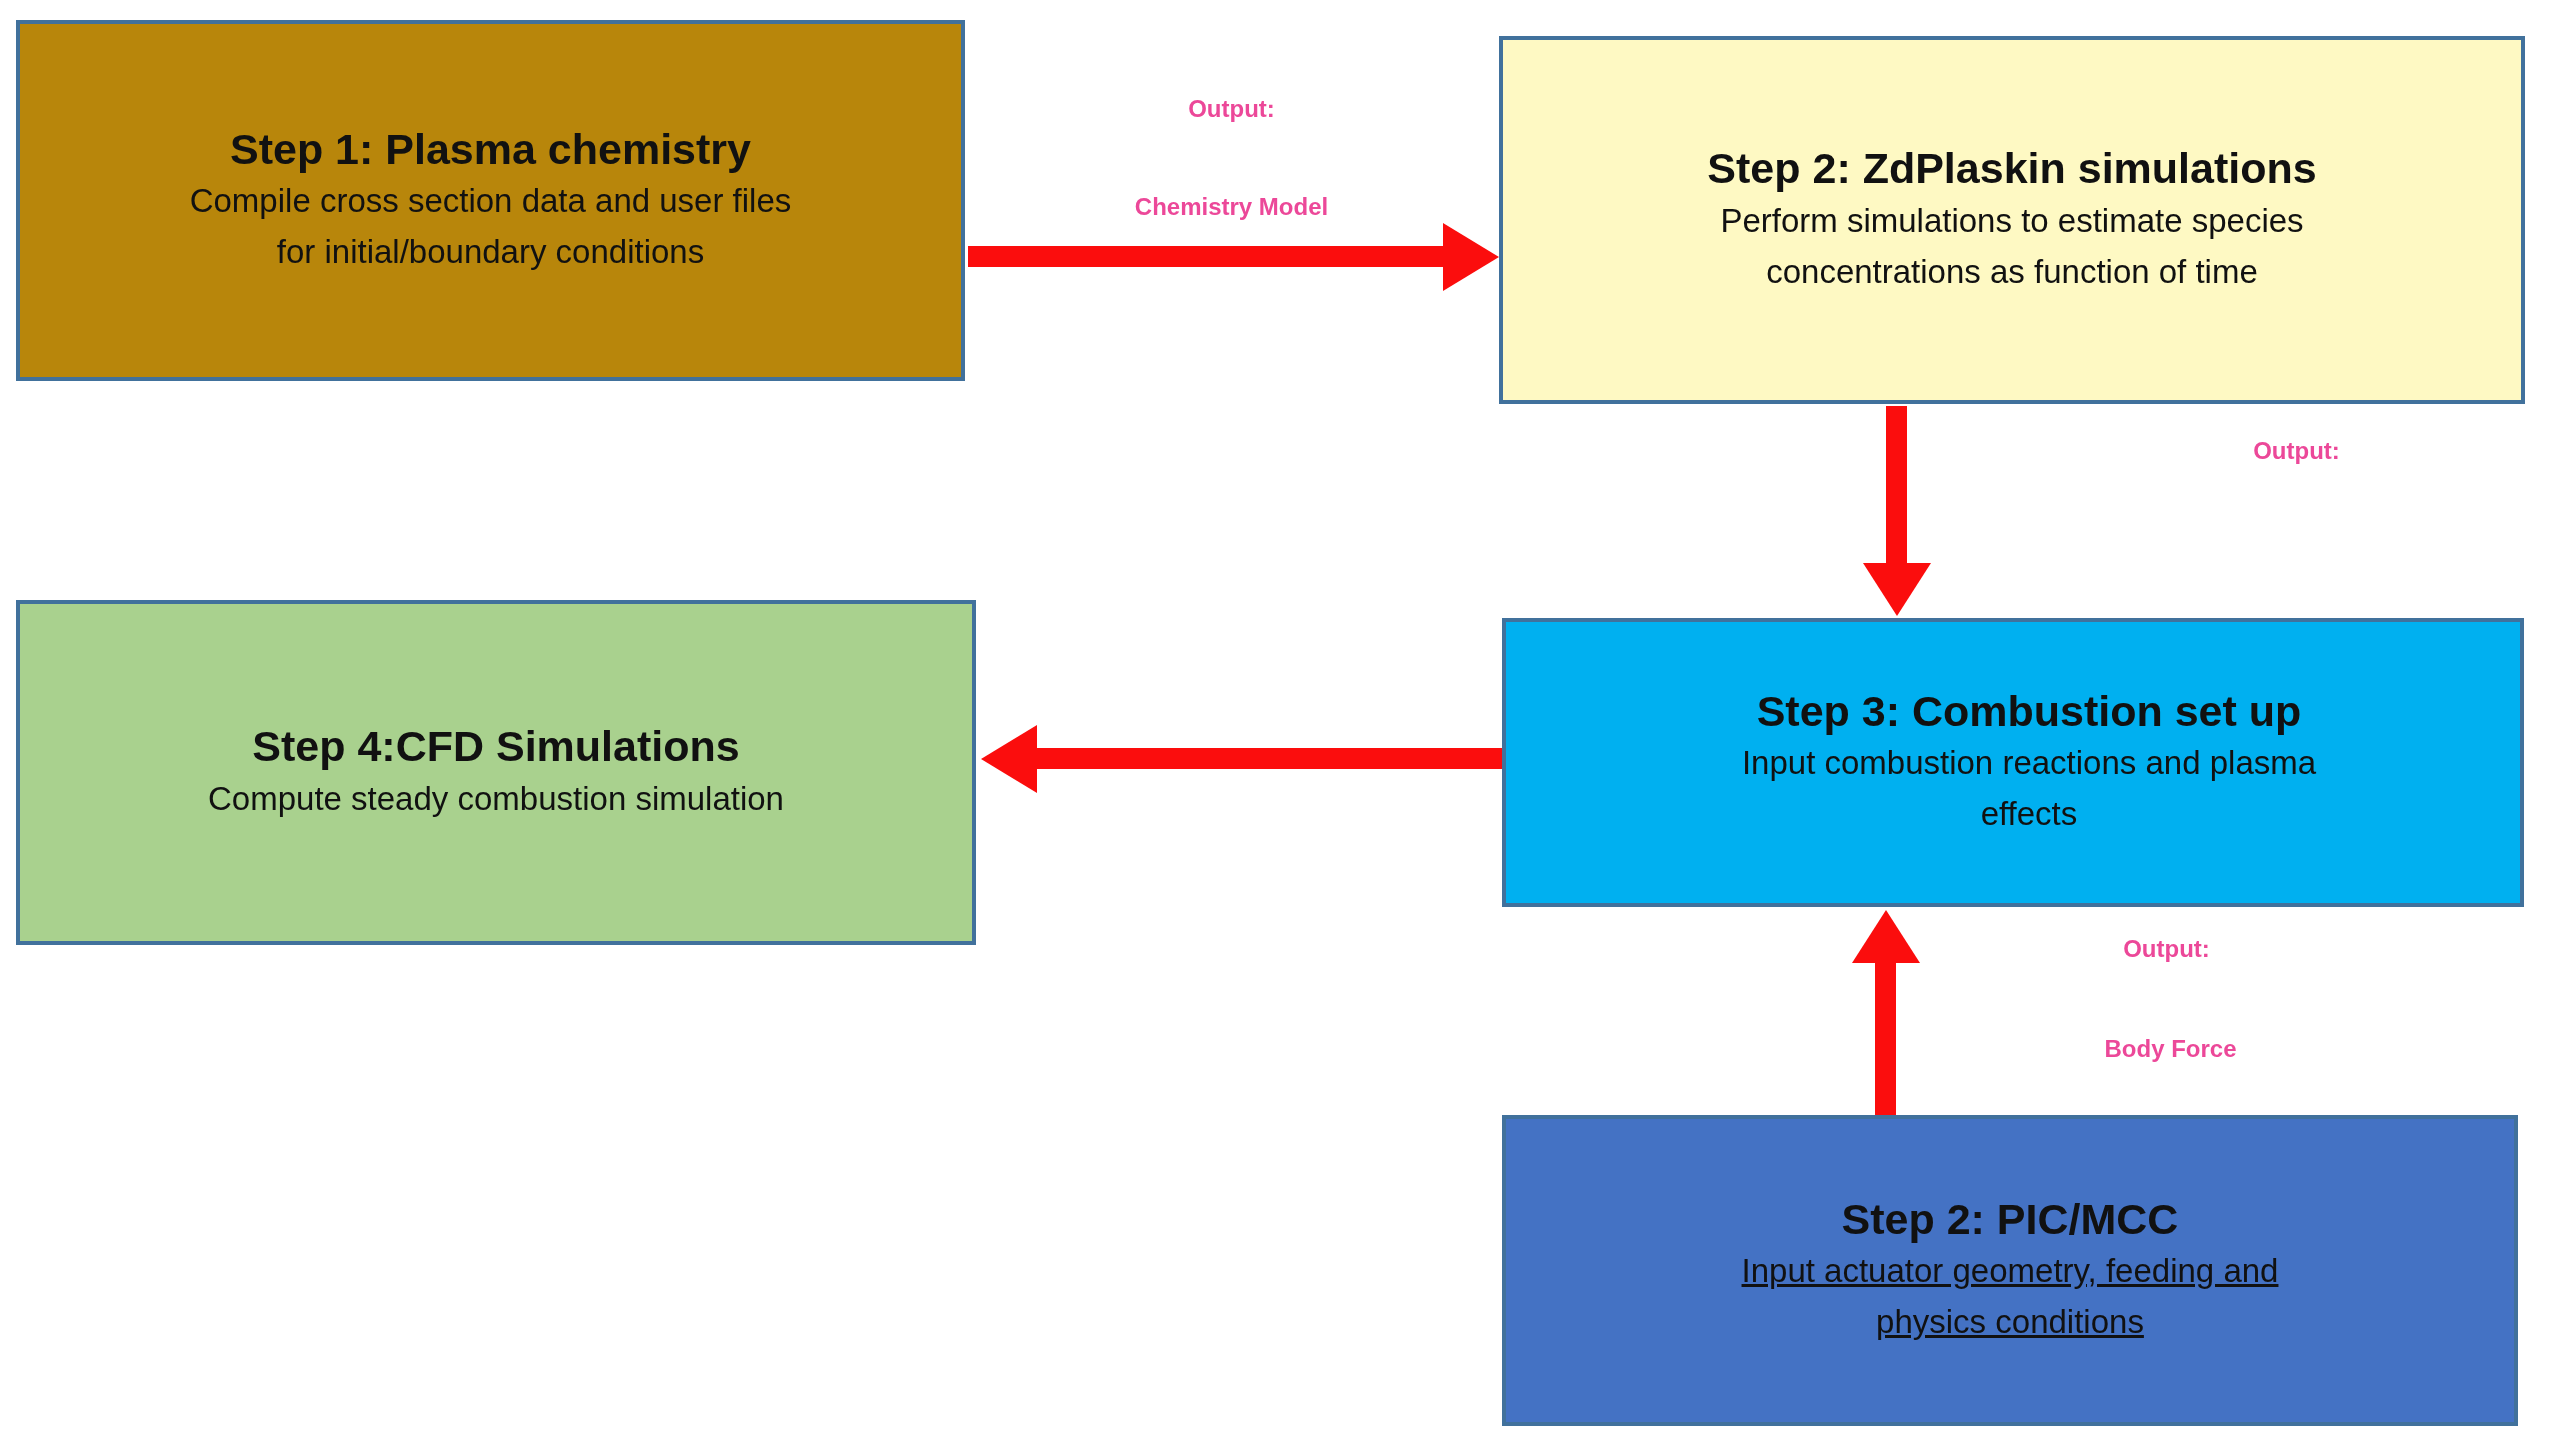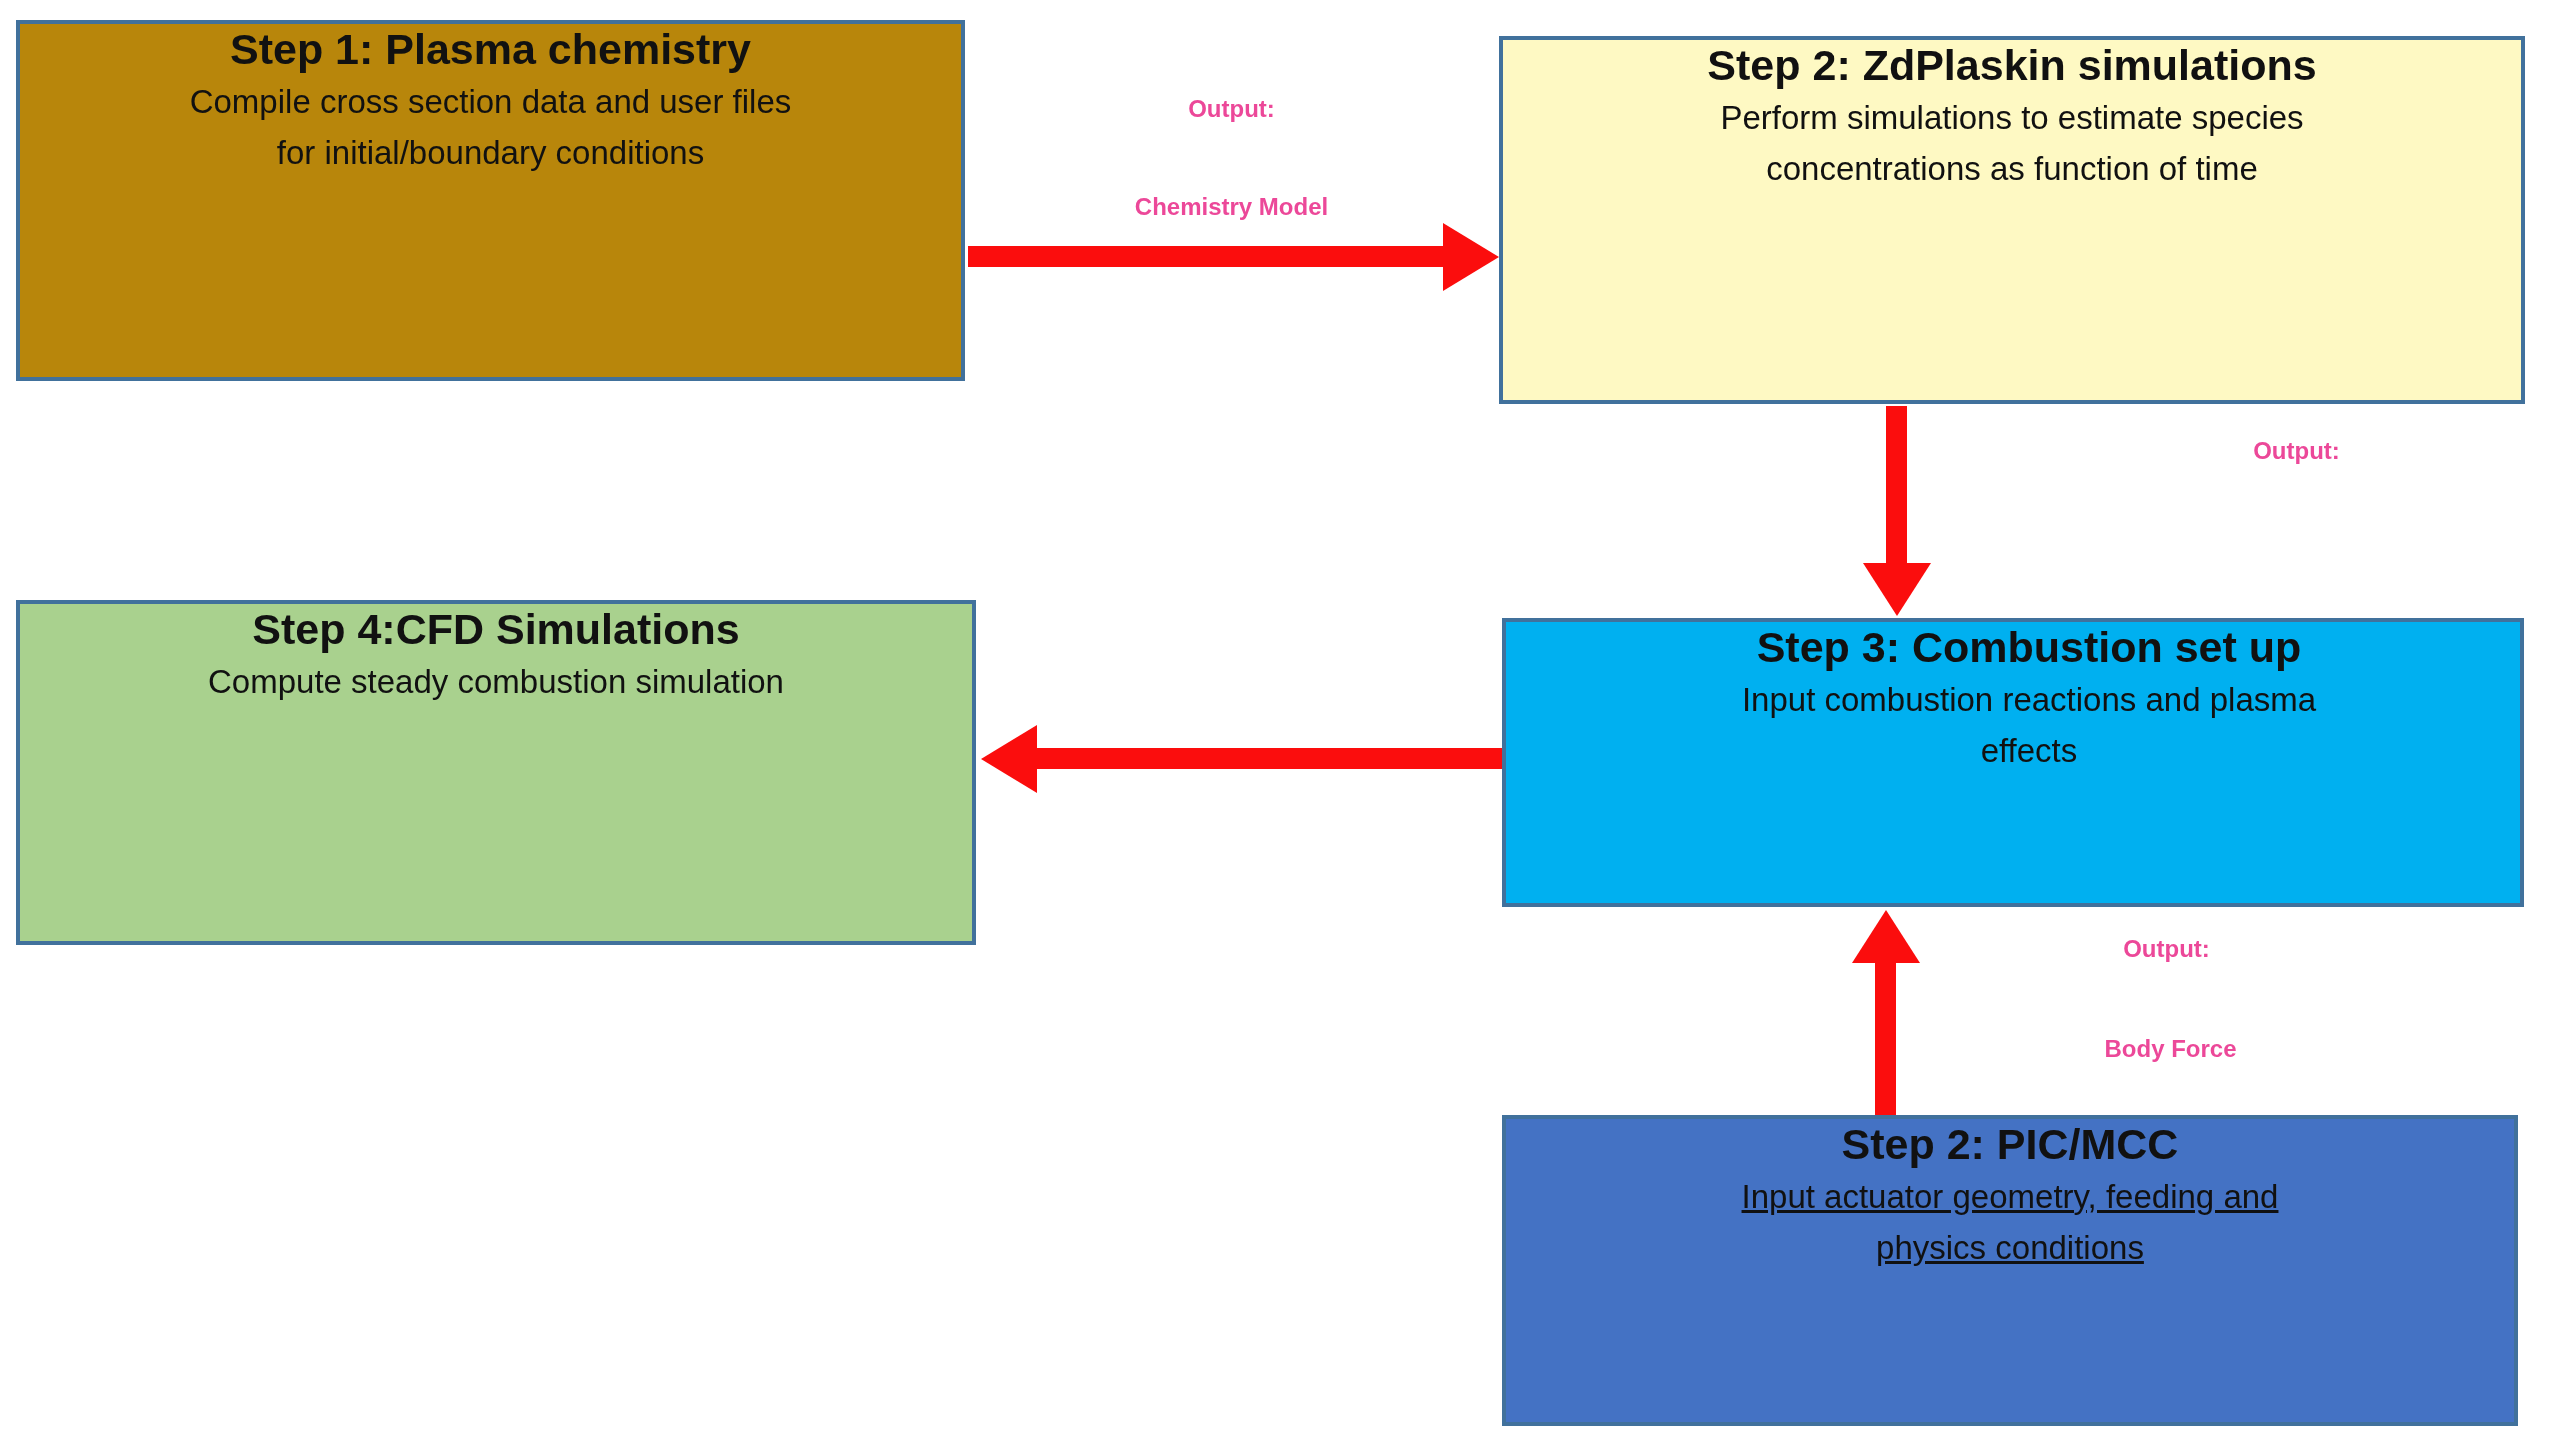--- a/index.html
+++ b/index.html
@@ -19,21 +19,21 @@
     background: #ffffff;
     overflow: hidden;
   }
   .box {
     position: absolute;
     border: 4px solid var(--border);
     box-sizing: border-box;
     display: flex;
     flex-direction: column;
     align-items: center;
-    justify-content: flex-start;
+    justify-content: center;
     text-align: center;
     color: #111111;
   }
   .box-title {
     font-size: 43px;
     font-weight: bold;
     line-height: 1.2;
     white-space: pre-line;
   }
   .box-body {

